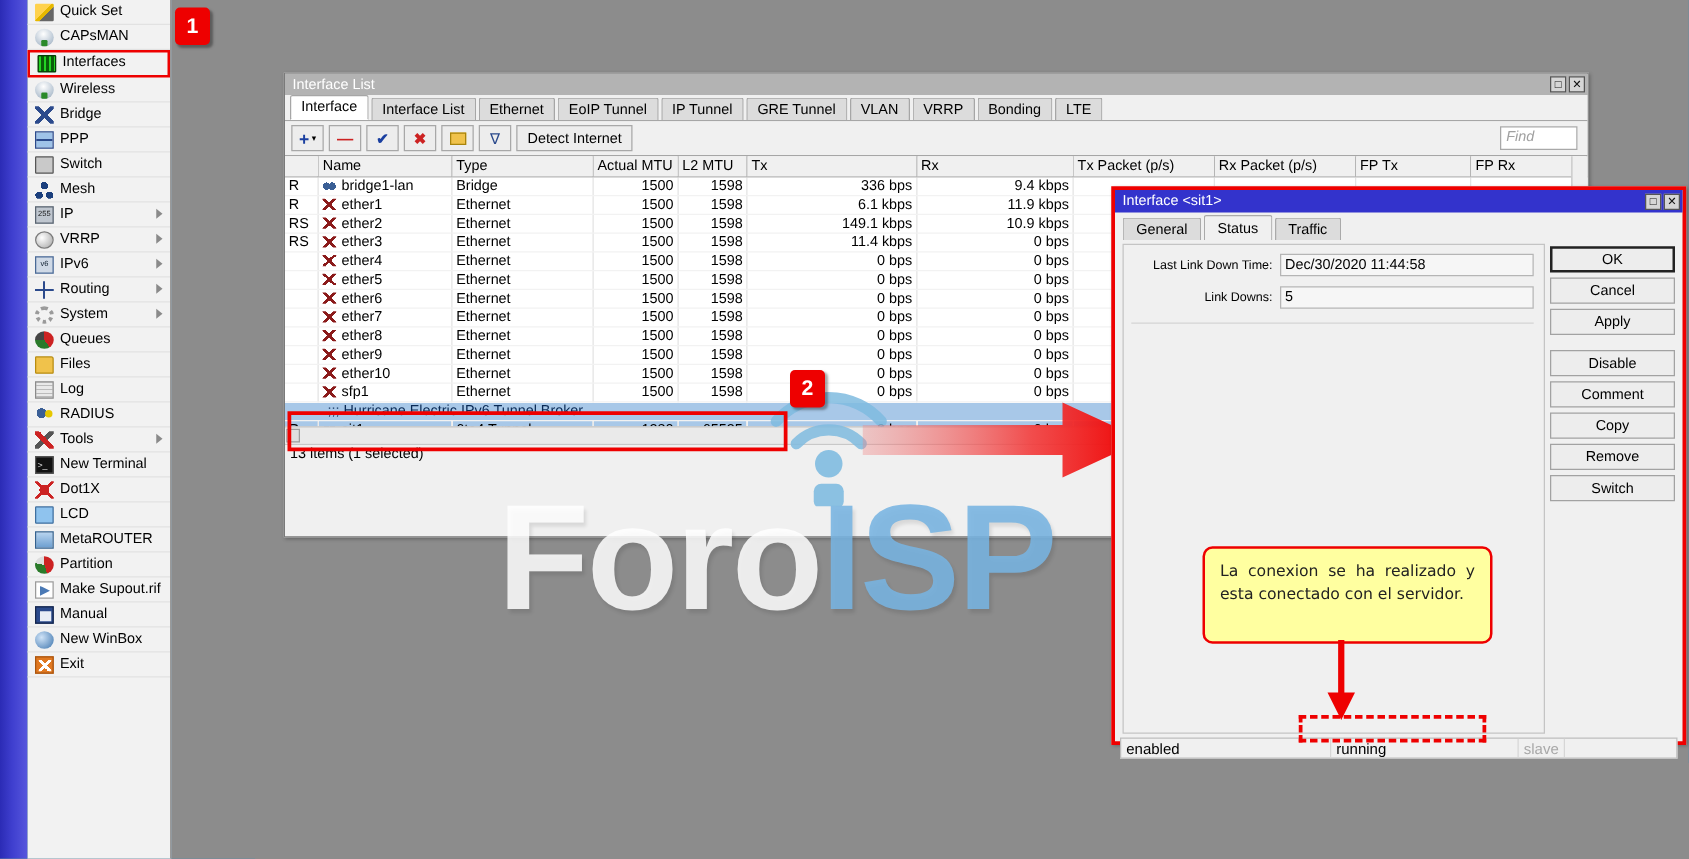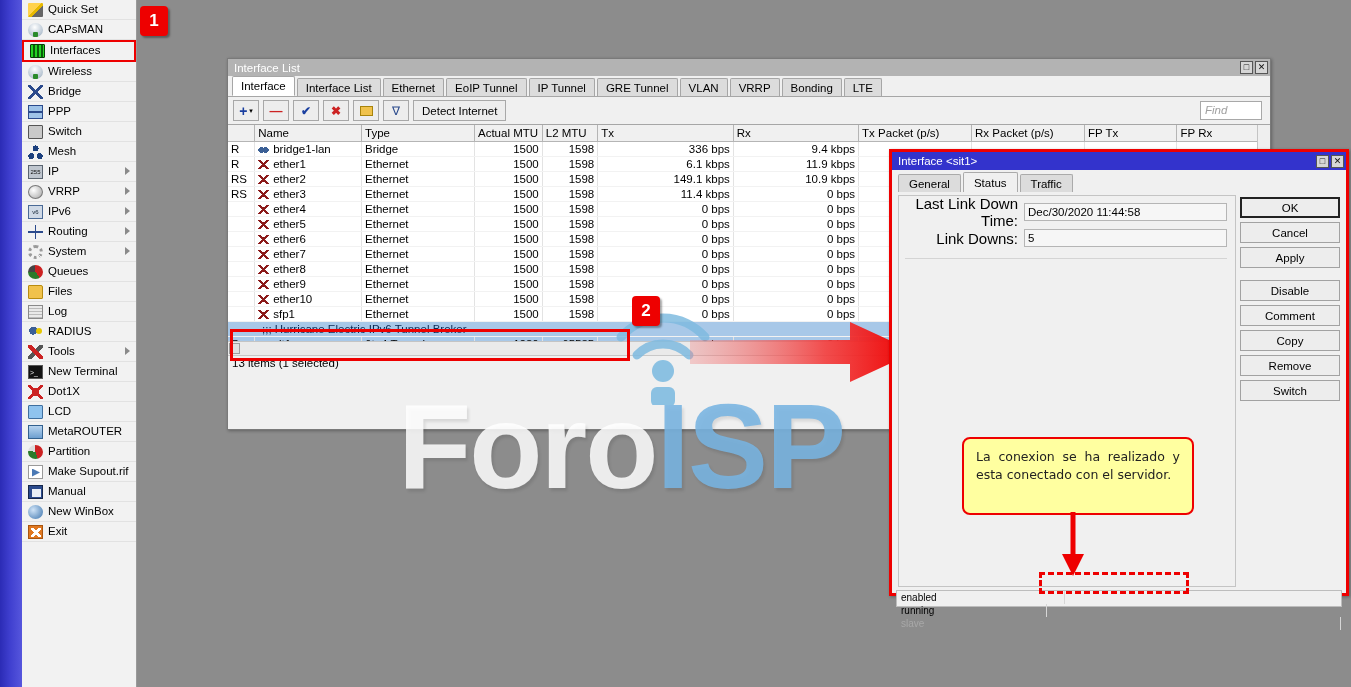--- a/index.html
+++ b/index.html
@@ -248,39 +248,39 @@
     height:18px; padding:0 10px; margin-right:2px; background:#dcdcdc;
     border:1px solid #aaa; border-bottom:none; font-size:11.5px;
     display:flex; align-items:center; border-radius:2px 2px 0 0;
   }
   .dlg-tab.active { background:#f0f0f0; height:20px; }
   .dlg-inner {
     position:absolute; left:6px; top:25px; right:110px; bottom:24px;
     border:1px solid #c4c4c4; background:#f0f0f0;
   }
   .field-row { display:flex; align-items:center; height:20px; margin:6px 8px 0 0; }
-  .field-row .fl { width:125px; text-align:right; padding-right:6px; font-size:15px; }
+  .field-row .fl { width:125px; text-align:right; padding-right:6px; font-size:10px; }
   .field-row .fv {
     flex:1; height:18px; background:#f6f6f6; border:1px solid #b5b5b5;
     font-size:11.5px; padding:1px 3px; line-height:15px; color:#000;
   }
   .divider { margin:10px 8px 0 6px; border-top:1px solid #d4d4d4; }
   .dlg-buttons {
     position:absolute; right:6px; top:27px; width:100px;
     display:flex; flex-direction:column; gap:4px;
   }
   .dlg-btn {
     height:21px; background:#ededed; border:1px solid #a2a2a2;
     font-size:11.5px; display:flex; align-items:center; justify-content:center;
   }
   .dlg-btn.default { border:2px solid #222; }
   .dlg-btn.gap { margin-top:8px; }
   .dlg-status {
     position:absolute; left:4px; right:4px; bottom:4px; height:17px;
-    display:flex; border:1px solid #bdbdbd; background:#f0f0f0; font-size:10px;flex-direction:column;
+    display:flex; border:1px solid #bdbdbd; background:#f0f0f0; font-size:12px;
   }
   .dlg-status .cell { padding:1px 4px; border-right:1px solid #d6d6d6; }
   .dlg-status .c1 { width:168px; }
   .dlg-status .c2 { width:150px; }
   .dlg-status .c3 { color:#a8a8a8; }
 
   
   .redbox { position:absolute; border:3px solid #ee0000; pointer-events:none; }
   #sit1-row-highlight { left:230px; top:329px; width:400px; height:32px; }
   .dashed-red { position:absolute; border:3px dashed #ee0000; pointer-events:none; }

